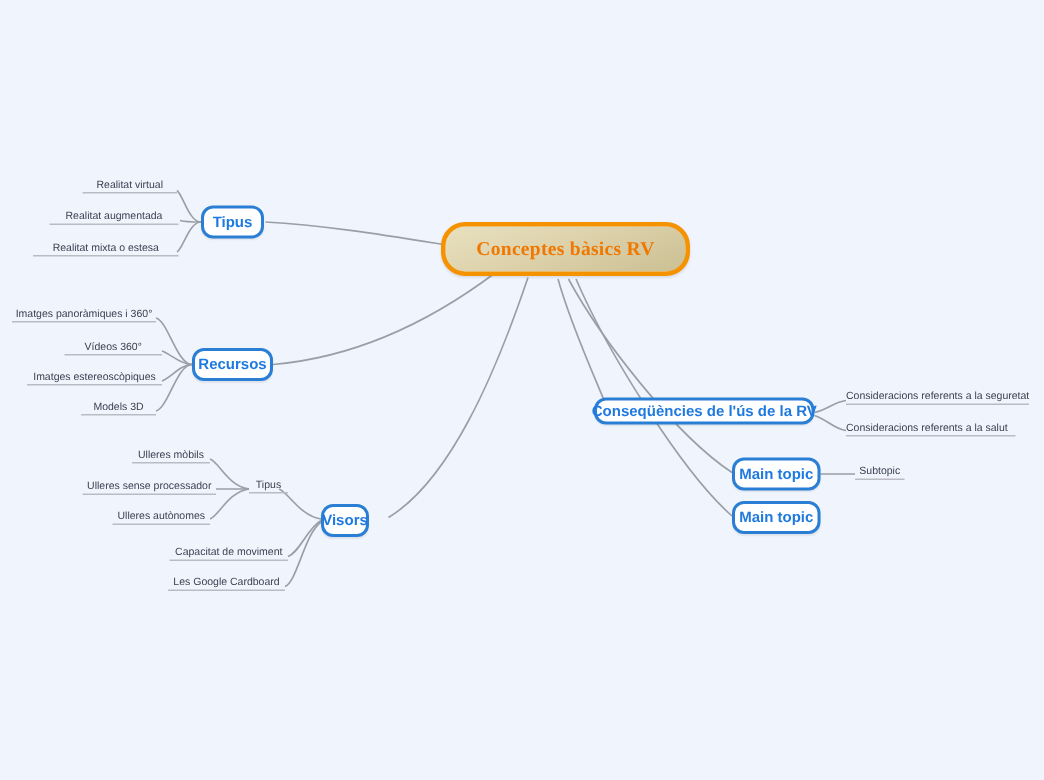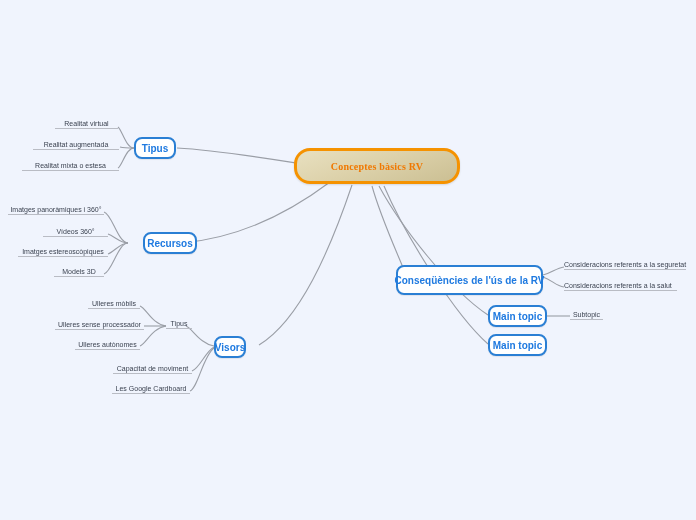--- a/index.html
+++ b/index.html
@@ -32,21 +32,21 @@
     position: absolute;
     box-sizing: border-box;
     display: flex;
     align-items: center;
     justify-content: center;
     border: 3px solid #f59200;
     border-radius: 16px;
     background: linear-gradient(160deg, #e8e0c0 0%, #ddd2ab 45%, #cbbf93 100%);
     box-shadow: 0 1px 2px rgba(0,0,0,0.12);
     color: #f07800;
-    font-size: 10px;
+    font-size: 13px;
     font-weight: bold;
     font-family: "Liberation Serif", serif;
     letter-spacing: 0.2px;
     white-space: nowrap;
   }
 
   
   .topic-node {
     position: absolute;
     box-sizing: border-box;
@@ -134,21 +134,21 @@
   <div class="leaf-node" style="left:55px; top:118px; width:63px; height:11px;">
     <span>Realitat virtual</span>
   </div>
   <div class="leaf-node" style="left:33px; top:139px; width:86px; height:11px;">
     <span>Realitat augmentada</span>
   </div>
   <div class="leaf-node" style="left:22px; top:160px; width:97px; height:11px;">
     <span>Realitat mixta o estesa</span>
   </div>
 
-  <div class="topic-node" style="left:143px; top:232px; width:54px; height:22px;">
+  <div class="topic-node" style="left:128px; top:232px; width:54px; height:22px;">
     <span>Recursos</span>
   </div>
   <div class="leaf-node" style="left:8px; top:204px; width:96px; height:11px;">
     <span>Imatges panoràmiques i 360°</span>
   </div>
   <div class="leaf-node" style="left:43px; top:226px; width:65px; height:11px;">
     <span>Vídeos 360°</span>
   </div>
   <div class="leaf-node" style="left:18px; top:246px; width:90px; height:11px;">
     <span>Imatges estereoscòpiques</span>
@@ -172,21 +172,21 @@
   <div class="leaf-node" style="left:75px; top:339px; width:65px; height:11px;">
     <span>Ulleres autònomes</span>
   </div>
   <div class="leaf-node" style="left:113px; top:363px; width:79px; height:11px;">
     <span>Capacitat de moviment</span>
   </div>
   <div class="leaf-node" style="left:112px; top:383px; width:78px; height:11px;">
     <span>Les Google Cardboard</span>
   </div>
 
-  <div class="topic-node" style="left:396px; top:265px; width:147px; height:30px;justify-content:center;">
+  <div class="topic-node" style="left:396px; top:265px; width:147px; height:18px;justify-content:center;">
     <span>Conseqüències de l'ús de la RV</span>
   </div>
   <div class="leaf-node right" style="left:564px; top:259px; width:122px; height:11px;">
     <span>Consideracions referents a la seguretat</span>
   </div>
   <div class="leaf-node right" style="left:564px; top:280px; width:113px; height:11px;">
     <span>Consideracions referents a la salut</span>
   </div>
 
   <div class="topic-node" style="left:488px; top:305px; width:59px; height:22px;">

